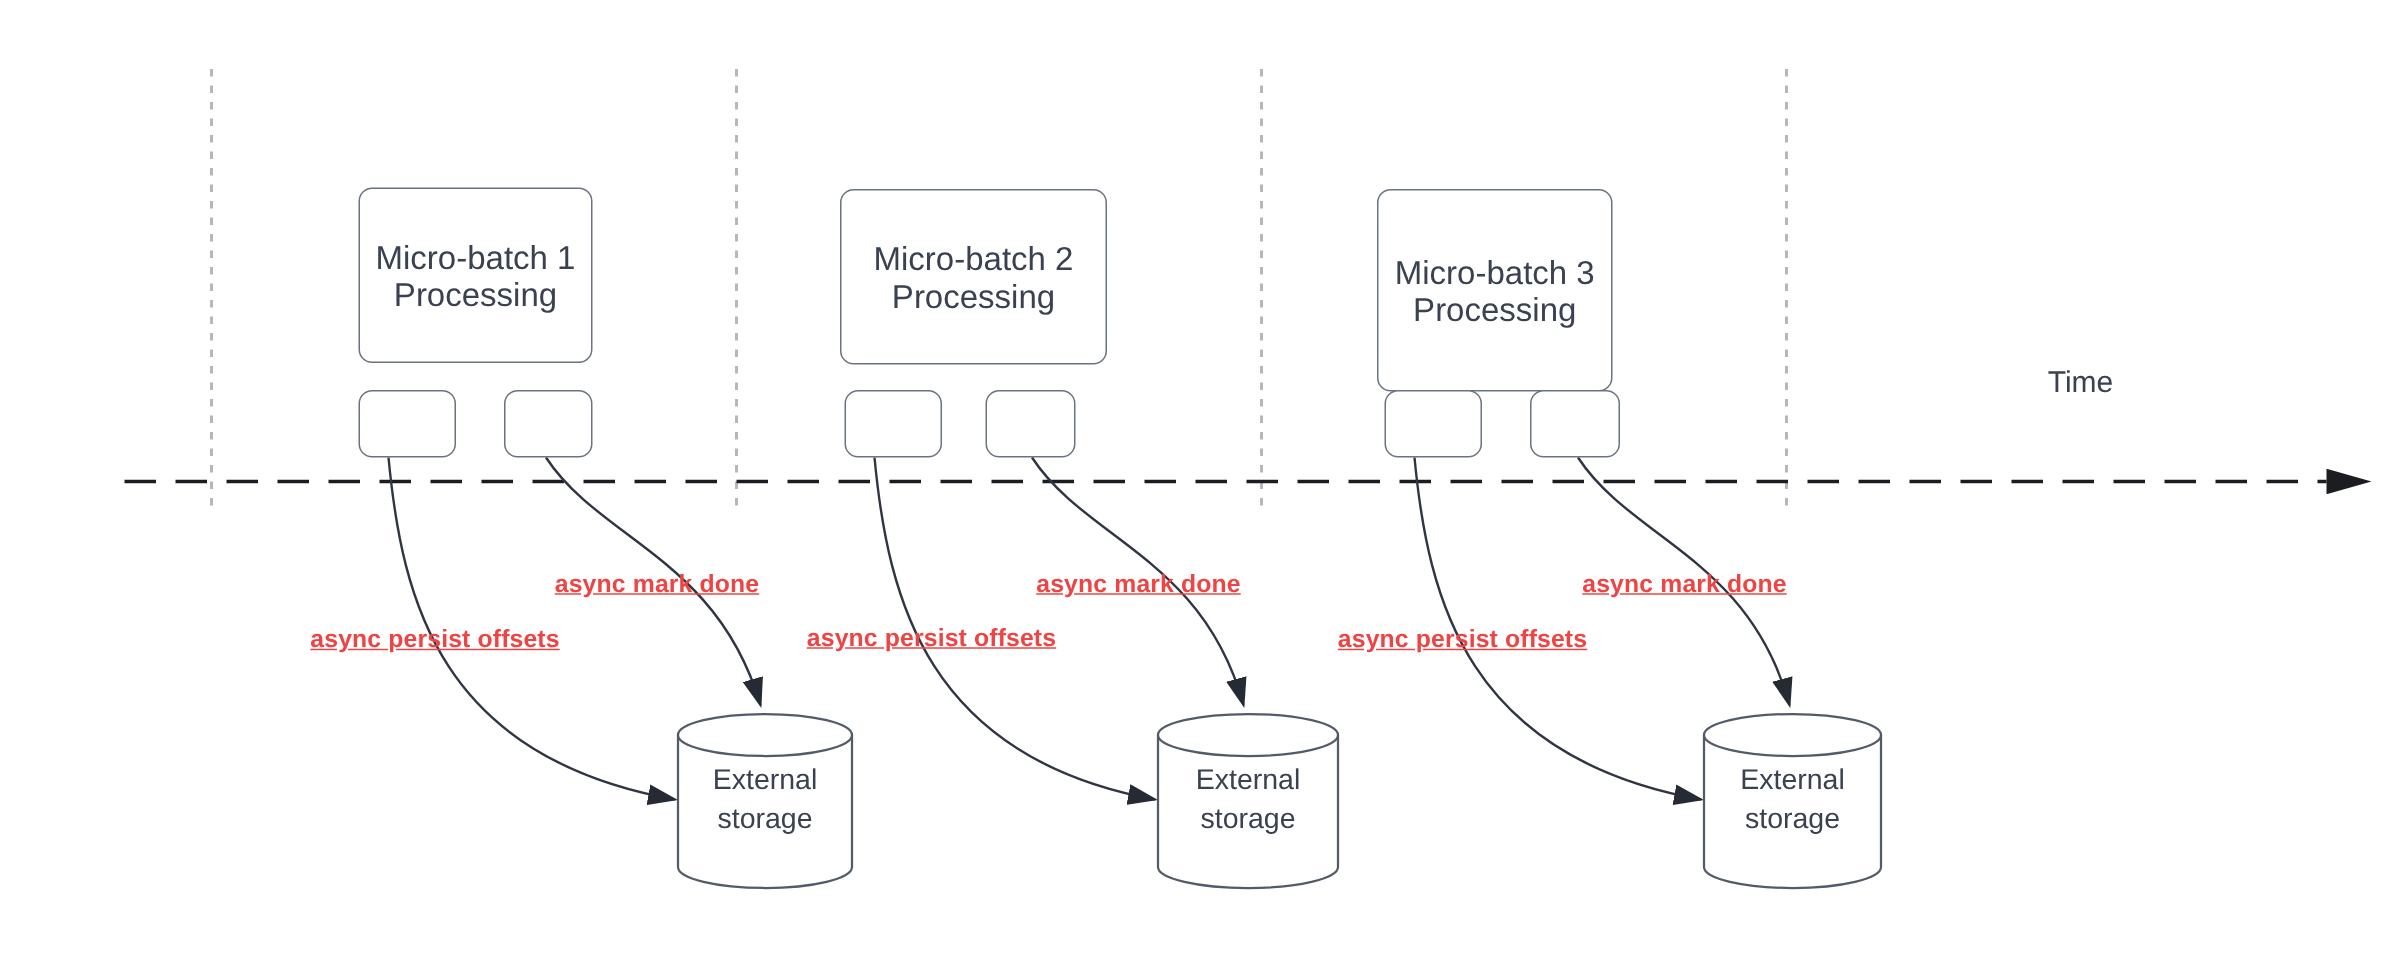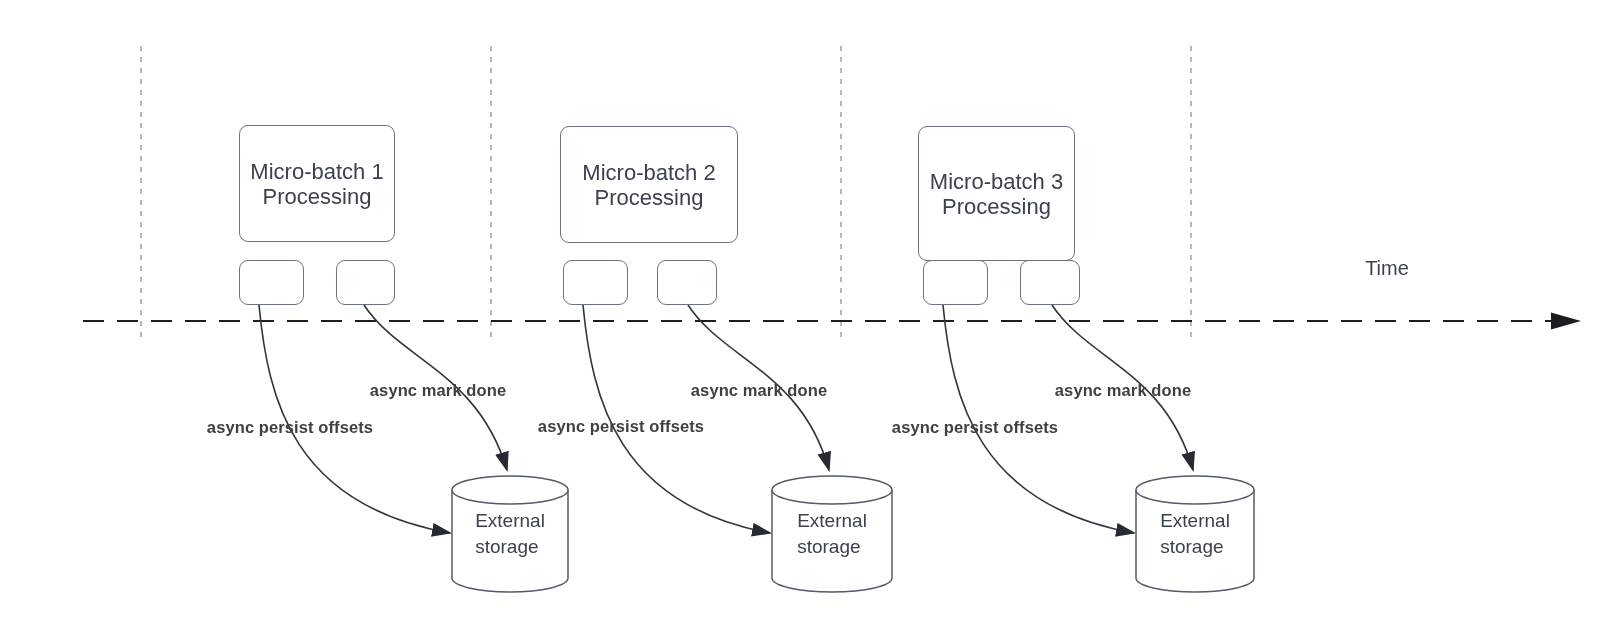--- a/index.html
+++ b/index.html
@@ -11,26 +11,27 @@
   .box{
     position:absolute;box-sizing:border-box;background:#ffffff;
     border:1.5px solid #6b7380;border-radius:9px;
   }
   .mainbox{
     display:flex;align-items:center;justify-content:center;
     text-align:center;font-size:22px;line-height:25px;color:#3a4150;
   }
   .lbl{
     position:absolute;transform:translate(-50%,-50%);
-    font-weight:bold;font-size:16.5px;color:#404040;white-space:nowrap;
+    font-weight:bold;font-size:16.5px;color:#ef4444;white-space:nowrap;
     letter-spacing:.1px;
+    text-decoration:underline;
   }
   .storage-lbl{
     position:absolute;transform:translate(-50%,-50%);
-    font-size:19px;line-height:26px;color:#3a4150;white-space:nowrap;
+    font-size:19px;line-height:26px;color:#3a4150;text-align:center;white-space:nowrap;
   }
   .time-lbl{
     position:absolute;transform:translate(-50%,-50%);
     font-size:20px;color:#3a4150;white-space:nowrap;
   }
   .curve{fill:none;stroke:#2f3542;stroke-width:1.6px;}
   .guide{stroke:#b4b7bc;stroke-width:2px;stroke-dasharray:5 6;}
   .axis{stroke:#1b1d21;stroke-width:2.2px;stroke-dasharray:21 13;}
   .cyl{fill:#ffffff;stroke:#525b68;stroke-width:1.5px;}
 </style>
@@ -115,15 +116,15 @@
   </div>
   <div class="box" style="left:923px;top:260px;width:65px;height:45px"></div>
   <div class="box" style="left:1020px;top:260px;width:60px;height:45px"></div>
   <div class="lbl" style="left:975px;top:427px">async persist offsets</div>
   <div class="lbl" style="left:1123px;top:390px">async mark done</div>
   <div class="storage-lbl" style="left:1195px;top:534px">
     <span>External</span><br>
     <span>storage</span>
   </div>
 
-  <div class="time-lbl" style="left:1387px;top:268px">Time</div>
+  <div class="time-lbl" style="left:1387px;top:256px">Time</div>
 
 </div>
 
 </body></html>

